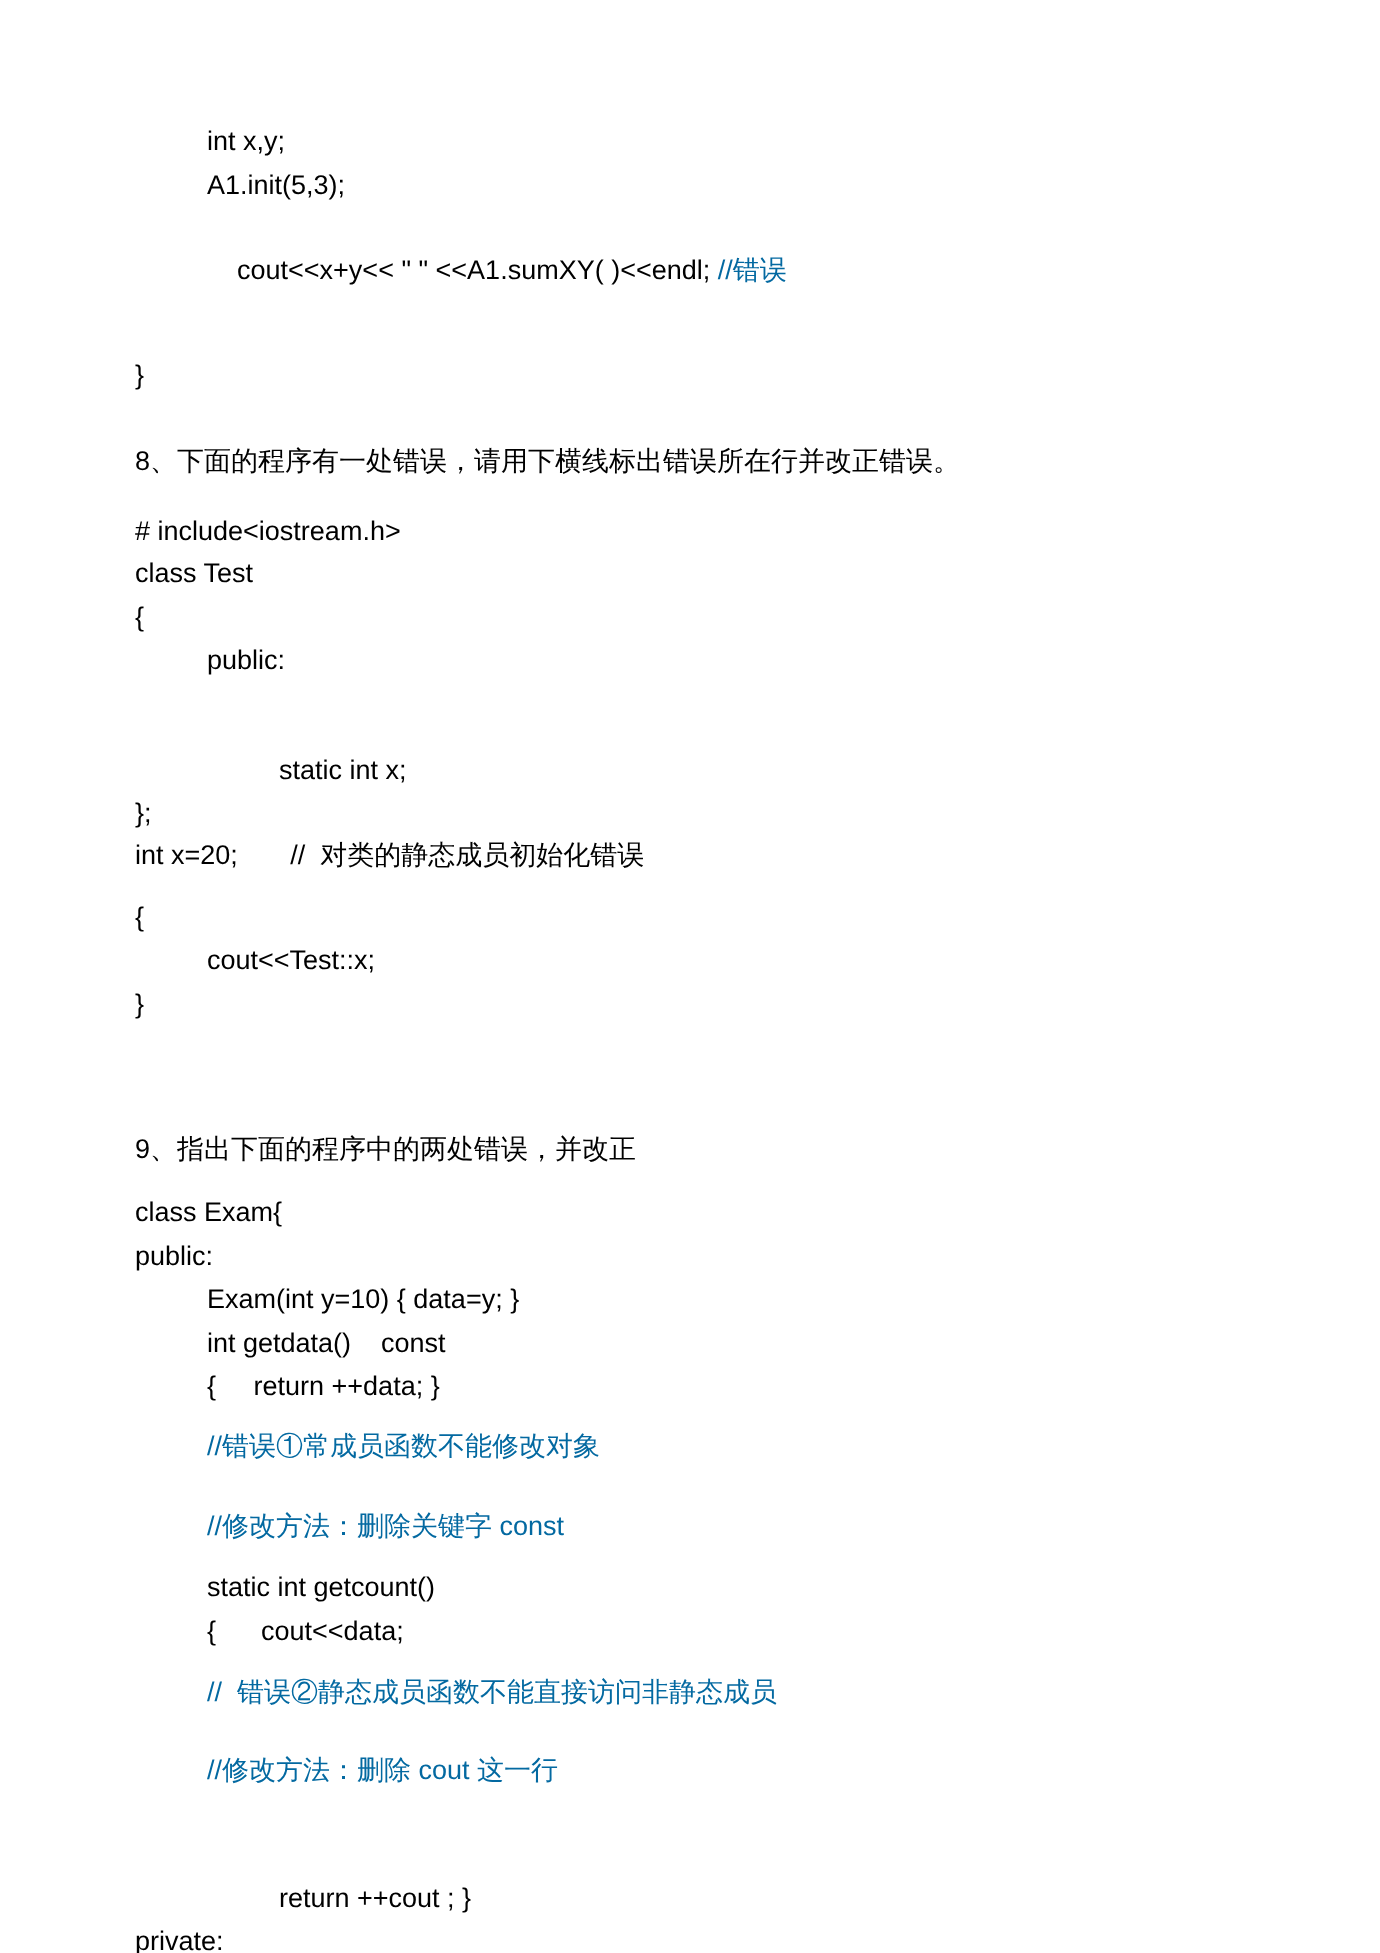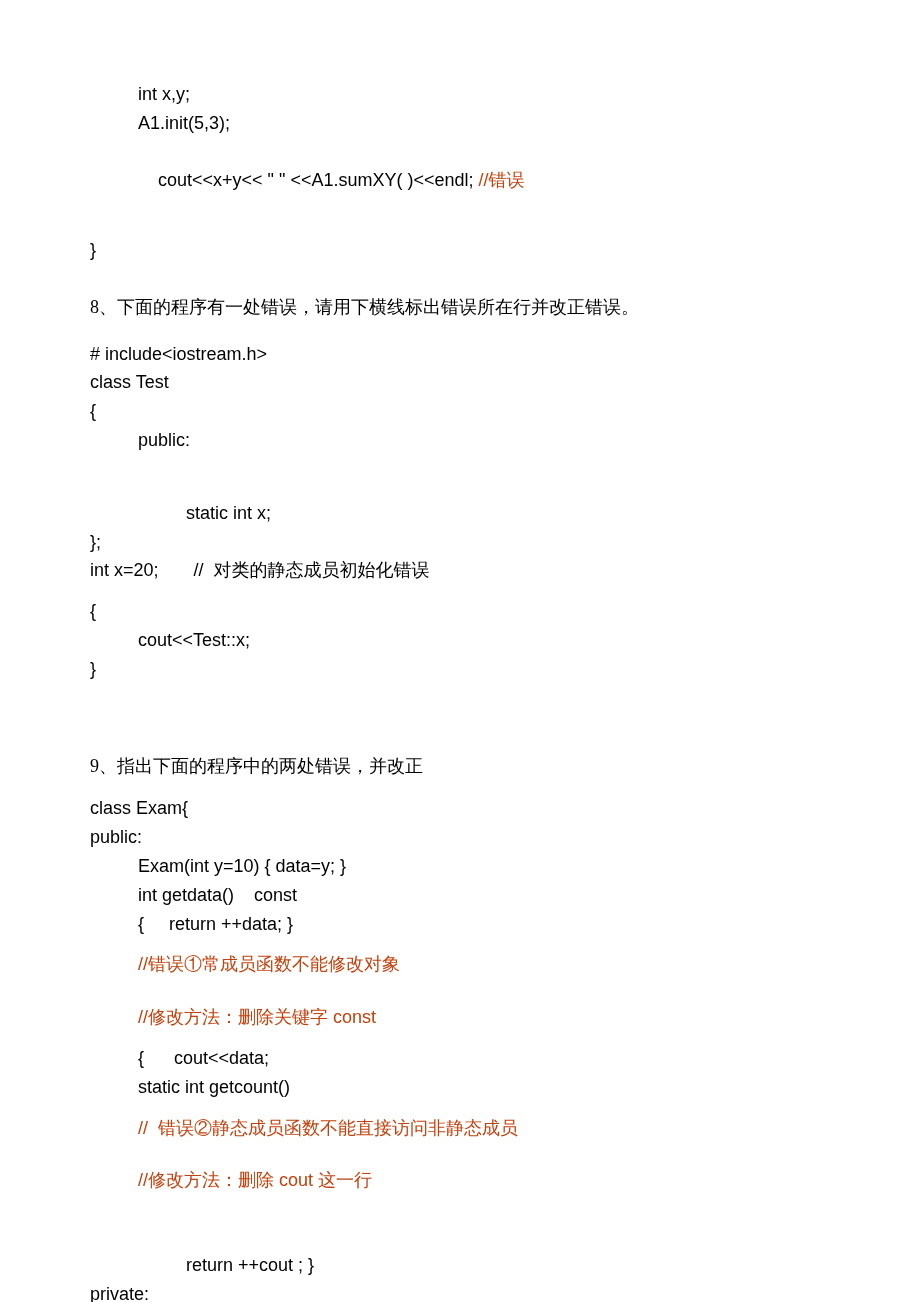--- a/index.html
+++ b/index.html
@@ -23,24 +23,24 @@
   .indent-1 {
     padding-left: 48px;
   }
   .indent-2 {
     padding-left: 96px;
     margin-top: 44px;
   }
   .heading {
     margin-top: 28px;
     margin-bottom: 18px;
-    font-family: Liberation Serif, serif;
+    font-family: Liberation Sans, sans-serif;
   }
   .orange {
-    color: #c2410c;
+    color: #0369a1;
   }
   .spacer-sm { height: 12px; }
   .spacer-md { height: 24px; }
   .spacer-lg { height: 40px; }
 </style>
 </head>
 <body>
 
 <div class="page">
 
@@ -73,22 +73,22 @@
   <div class="code-block">class Exam{</div>
   <div class="code-block">public:</div>
   <div class="code-block indent-1">Exam(int y=10) { data=y; }</div>
   <div class="code-block indent-1">int getdata()    const</div>
   <div class="code-block indent-1">{     return ++data; }</div>
   <div class="spacer-sm"></div>
   <div class="code-block indent-1 orange">//错误①常成员函数不能修改对象</div>
   <div class="spacer-md"></div>
   <div class="code-block indent-1 orange">//修改方法：删除关键字 const</div>
   <div class="spacer-sm"></div>
+  <div class="code-block indent-1">static int getcount()</div>
   <div class="code-block indent-1">{      cout&lt;&lt;data;</div>
-  <div class="code-block indent-1">static int getcount()</div>
   <div class="spacer-sm"></div>
   <div class="code-block indent-1 orange">//  错误②静态成员函数不能直接访问非静态成员</div>
   <div class="spacer-md"></div>
   <div class="code-block indent-1 orange">//修改方法：删除 cout 这一行</div>
   <div class="spacer-sm"></div>
   <div class="code-block indent-2">return ++cout ; }</div>
   <div class="code-block">private:</div>
   <div class="code-block indent-1">int data;</div>
 
 </div>

